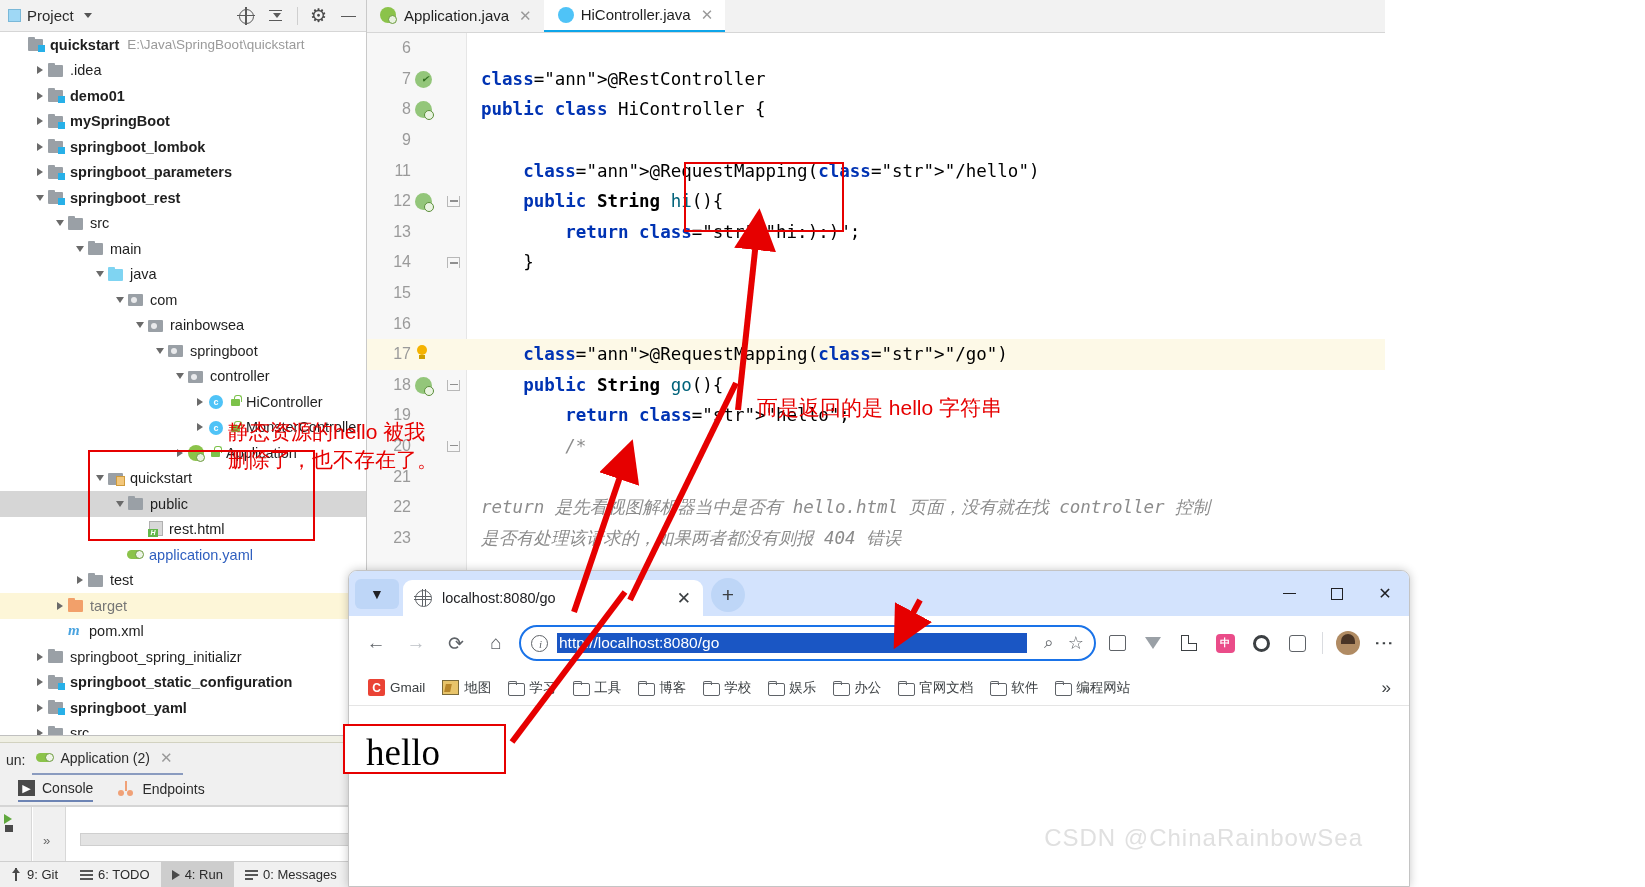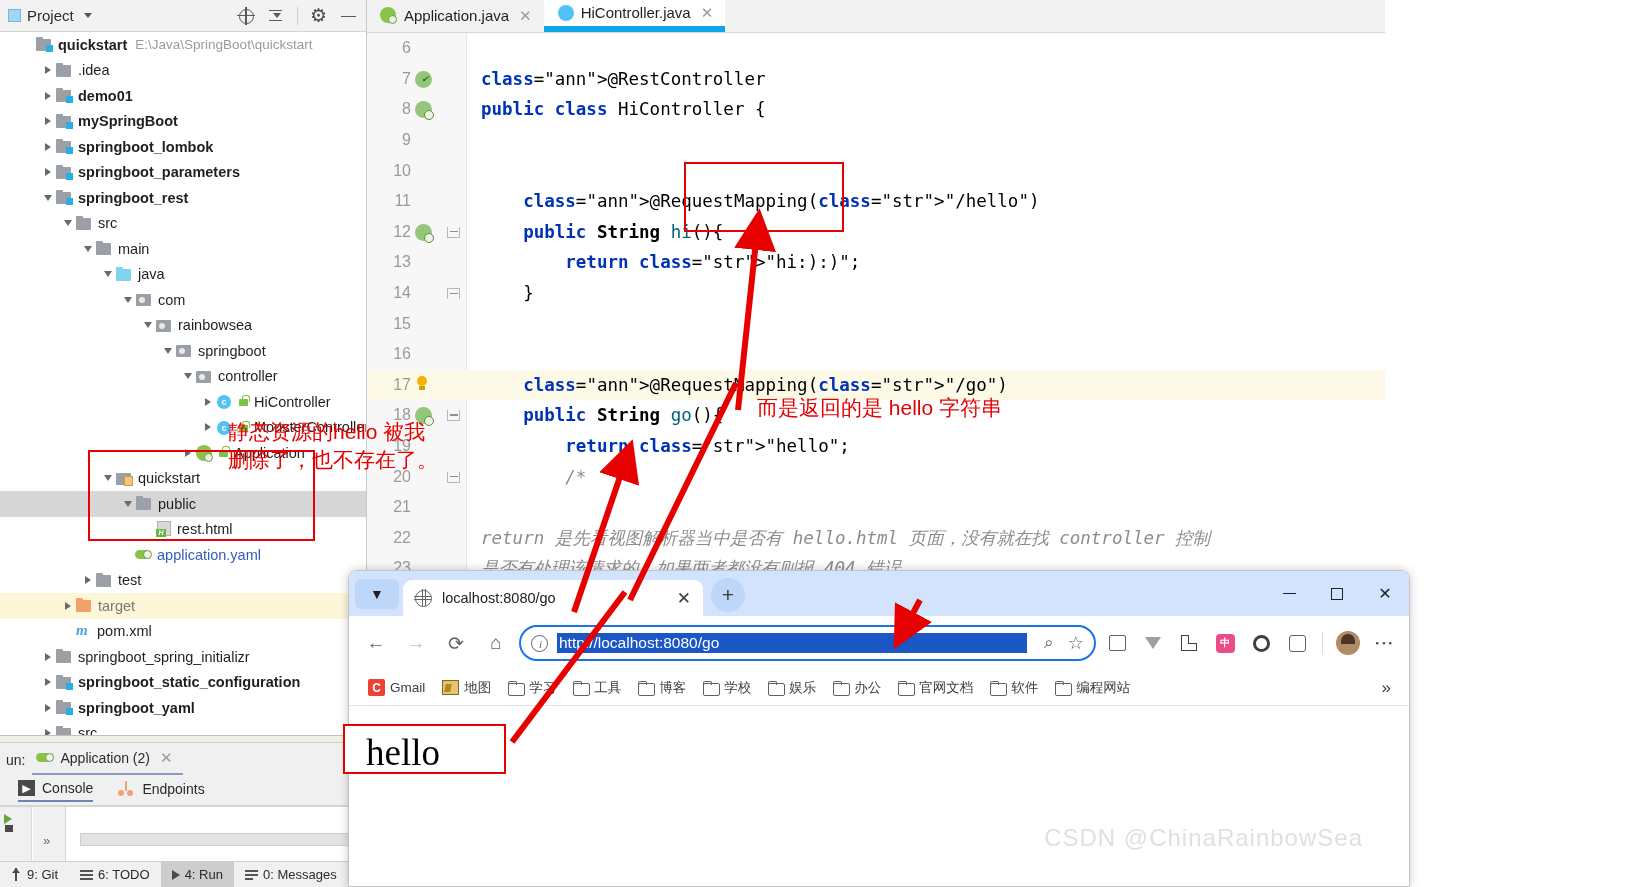--- a/index.html
+++ b/index.html
@@ -31,21 +31,21 @@
   .ic-target:after{content:"";position:absolute;left:8px;top:0px;width:1.6px;height:18px;background:#5a5a5a;}
   .ic-target em{position:absolute;left:0;top:8px;width:18px;height:1.6px;background:#5a5a5a;}
   .ic-collapse:before{content:"";position:absolute;left:2px;top:3px;width:13px;height:1.6px;background:#5a5a5a;}
   .ic-collapse:after{content:"";position:absolute;left:2px;top:13px;width:13px;height:1.6px;background:#5a5a5a;}
   .ic-collapse em{position:absolute;left:6px;top:6px;width:0;height:0;border-left:4px solid transparent;border-right:4px solid transparent;border-top:5px solid #5a5a5a;}
   .ic-gear:before{content:"\2699";position:absolute;left:0;top:-3px;font-size:19px;color:#4a4a4a;}
   .ic-min:before{content:"";position:absolute;left:1px;top:9px;width:15px;height:1.6px;background:#5a5a5a;}
   .vdiv { width:1px; height:18px; background:#cfcfcf; }
 
   .tree { position:absolute; top:32px; left:0; right:0; bottom:0; overflow:hidden; font-size:14.5px; color:#1f1f1f;}
-  .trow { display:flex; align-items:center; height:25.5px; white-space:nowrap; padding-left:20px; }
+  .trow { display:flex; align-items:center; height:25.5px; white-space:nowrap; padding-left:12px; }
   .trow.sel { background:#d6d6d6; }
   .trow.hl { background:#fdf6d8; }
   .arrow { width:15px; flex:0 0 15px; display:flex; align-items:center; justify-content:center;}
   .arrow.r:before{content:"";width:0;height:0;border-top:4.5px solid transparent;border-bottom:4.5px solid transparent;border-left:6px solid #6a6a6a;}
   .arrow.d:before{content:"";width:0;height:0;border-left:4.5px solid transparent;border-right:4.5px solid transparent;border-top:6px solid #6a6a6a;}
   .arrow.none:before{content:"";}
   .fico { width:18px; flex:0 0 18px; height:15px; margin-right:5px; position:relative; display:inline-block;}
   .f-grey:before{content:"";position:absolute;left:1px;top:2px;width:15px;height:12px;background:#9aa0a6;border-radius:1px;}
   .f-grey:after{content:"";position:absolute;left:1px;top:0px;width:7px;height:3px;background:#9aa0a6;border-radius:1px 1px 0 0;}
   .f-mod em{position:absolute;right:0px;bottom:0px;width:7px;height:7px;background:#27b0e8;z-index:2;}
@@ -110,21 +110,21 @@
   .todo-ico:before{content:"";position:absolute;left:0;top:1px;width:13px;height:1.6px;background:#555;box-shadow:0 4px 0 #555,0 8px 0 #555;}
   .play-ico{width:0;height:0;border-top:5px solid transparent;border-bottom:5px solid transparent;border-left:8px solid #4a4a4a;}
   .msg-ico{width:13px;height:11px;position:relative;}
   .msg-ico:before{content:"";position:absolute;left:0;top:1px;width:13px;height:1.6px;background:#555;box-shadow:0 4px 0 #555;}
   .msg-ico:after{content:"";position:absolute;left:0;top:9px;width:8px;height:1.6px;background:#555;}
 
   
   .editor{position:absolute;left:367px;top:0;right:0;bottom:0;background:#fff;}
   .tabbar{height:33px;background:#f2f2f2;display:flex;align-items:flex-end;border-bottom:1px solid #d6d6d6;}
   .etab{display:flex;align-items:center;gap:7px;height:33px;padding:0 12px;font-size:15px;color:#1f1f1f;}
-  .etab.active{background:#fff;border-bottom:6px solid #0ea5e9;}
+  .etab.active{background:#fff;border-bottom:2px solid #0ea5e9;}
   .etab .x{color:#9a9a9a;font-size:15px;margin-left:3px;}
   .tab-ico{width:18px;height:17px;position:relative;}
   .gutter{position:absolute;left:0;top:33px;width:100px;bottom:0;background:#f7f7f7;border-right:1px solid #e6e6e6;}
   .code-area{position:absolute;left:0;top:33px;right:0;bottom:0;overflow:hidden;}
   .cline{position:relative;height:30.6px;display:flex;align-items:center;font-family:"DejaVu Sans Mono","Liberation Mono",monospace;font-size:17.5px;}
   .cline.hl{background:#fdf9e7;}
   .lnum{width:44px;text-align:right;color:#9a9a9a;font-size:16px;flex:0 0 44px;font-family:"Liberation Sans",sans-serif;}
   .gmark{width:30px;flex:0 0 30px;position:relative;height:30px;}
   .gfold{width:26px;flex:0 0 26px;position:relative;height:30px;}
   .ctext{padding-left:14px;white-space:pre;}
@@ -479,26 +479,20 @@
           </span>
           <span class="gfold"></span>
           <span class="ctext"><span class="k">public</span> <span class="k">class</span> HiController {</span>
         </div>
         <div class="cline">
           <span class="lnum">9</span>
           <span class="gmark"></span>
           <span class="gfold"></span>
           <span class="ctext"></span>
         </div>
-        <div class="cline">
-          <span class="lnum">10</span>
-          <span class="gmark"></span>
-          <span class="gfold"></span>
-          <span class="ctext"></span>
-        </div>
         <div class="cline"><span class="lnum">11</span><span class="gmark"></span><span class="gfold"></span><span class="ctext">    <span <span="" class="k">class</span>="ann"&gt;@RequestMapping</span>(<span <span="" class="k">class</span>="str"&gt;"/hello")</div>
         <div class="cline">
           <span class="lnum">12</span>
           <span class="gmark">
             <span class="run-gr">
               <em></em>
             </span>
           </span>
           <span class="gfold">
             <span class="foldm">

